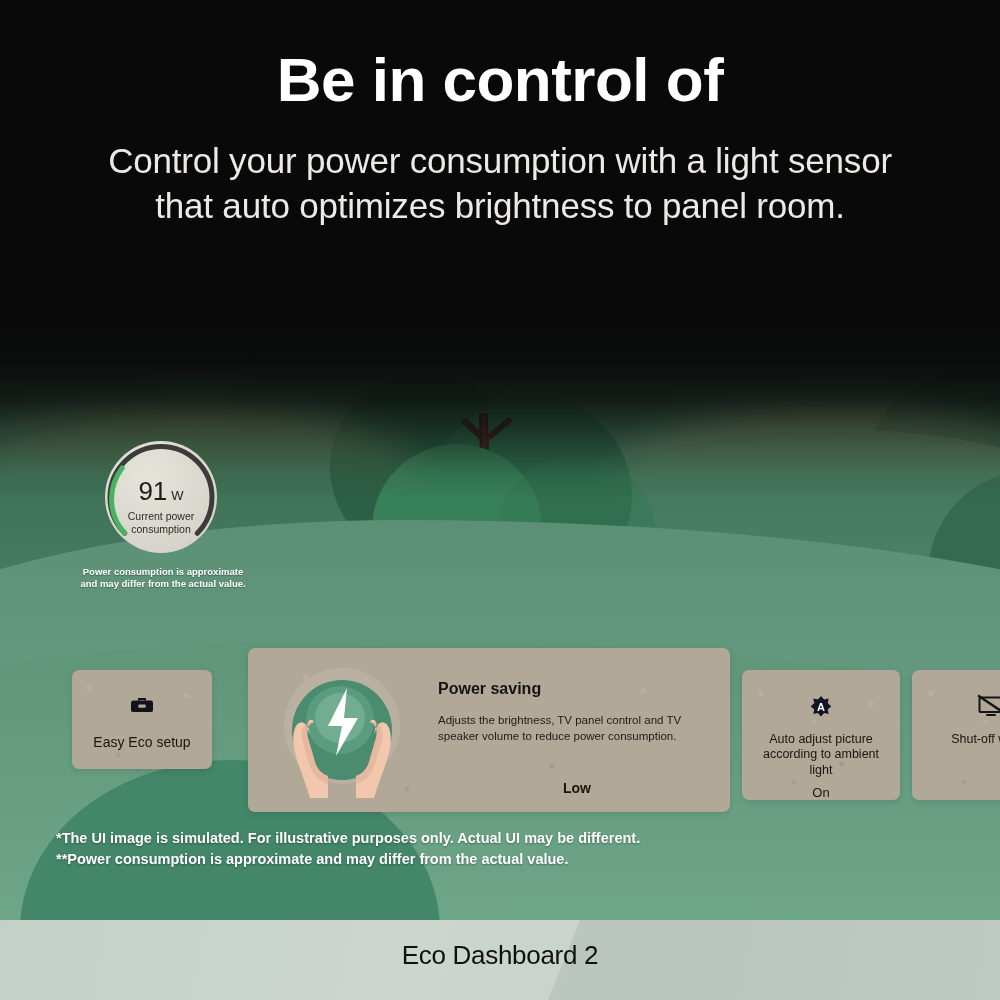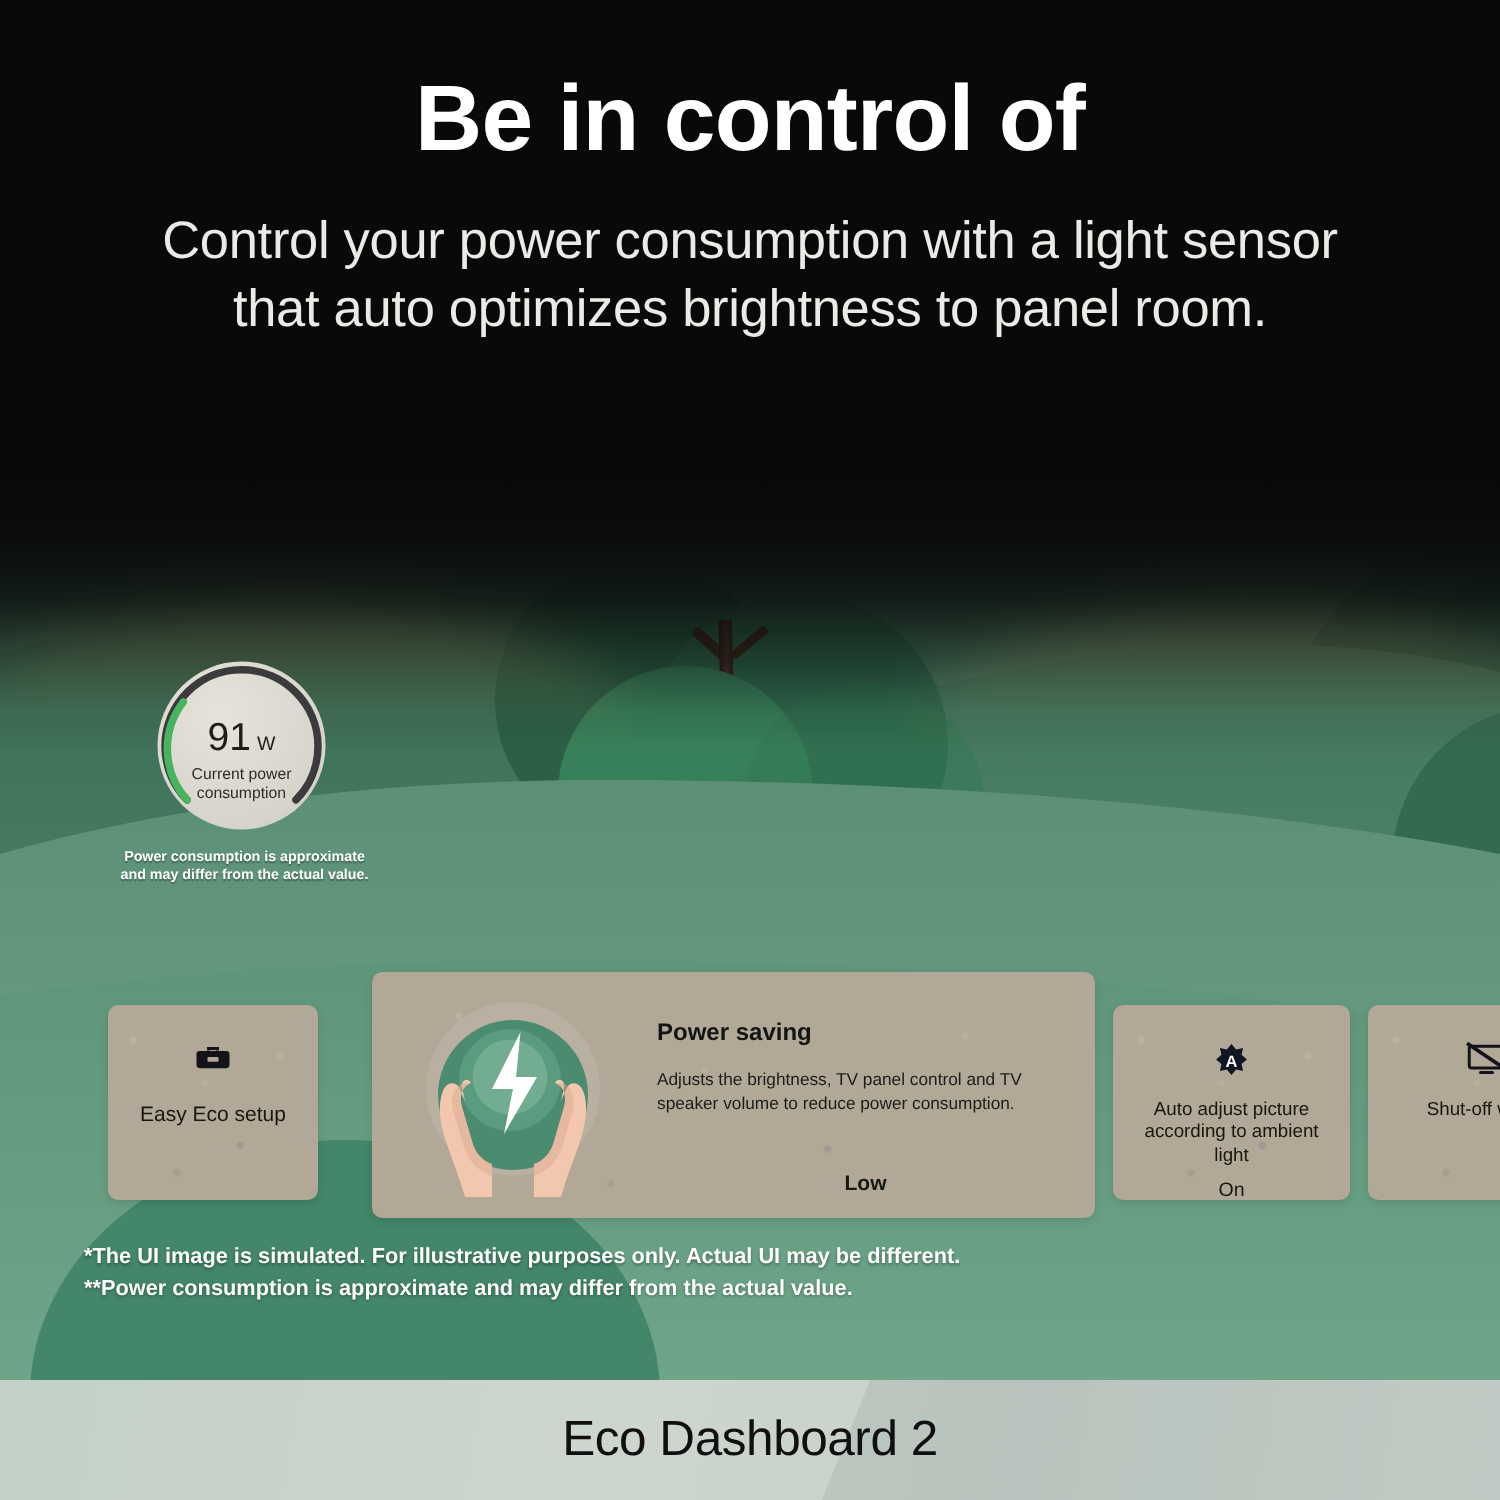--- a/index.html
+++ b/index.html
@@ -226,21 +226,21 @@
       radial-gradient(circle at 12% 18%, rgba(255,255,255,.10) 0 2px, transparent 3px),
       radial-gradient(circle at 63% 72%, rgba(90,70,120,.16) 0 2px, transparent 3px),
       radial-gradient(circle at 82% 26%, rgba(255,255,255,.09) 0 2px, transparent 3px),
       radial-gradient(circle at 33% 86%, rgba(120,90,60,.14) 0 2px, transparent 3px),
       radial-gradient(circle at 46% 40%, rgba(255,255,255,.07) 0 1.5px, transparent 2.5px),
       #b2a897;
     border-radius: 7px;
     box-shadow: 0 2px 6px rgba(0,0,0,.12);
   }
 
-  .card-small { width: 140px; height: 130px; }
+  .card-small { width: 140px; height: 99px; }
   .card-main  { left: 248px; top: 0px; width: 482px; height: 164px; }
   .card-easy  { left: 72px;  top: 22px; }
   .card-auto  { left: 742px; top: 22px; width: 158px; height: 130px; }
   .card-shut  { left: 912px; top: 22px; width: 158px; height: 130px; }
 
   .card-icon {
     position: absolute;
     left: 0; top: 24px;
     width: 100%;
     text-align: center;
@@ -324,21 +324,21 @@
     width: 560px; height: 160px;
     background: rgba(150,165,158,.30);
     transform: skewX(-22deg);
   }
   .caption-text {
     position: absolute;
     left: 0; top: 20px;
     width: 1000px;
     text-align: center;
     color: #101010;
-    font-size: 33px;
+    font-size: 26px;
     font-weight: 400;
     letter-spacing: -0.3px;
   }
 </style>
 </head>
 <body>
 
 <div id="page">
 
   <div class="scene">

